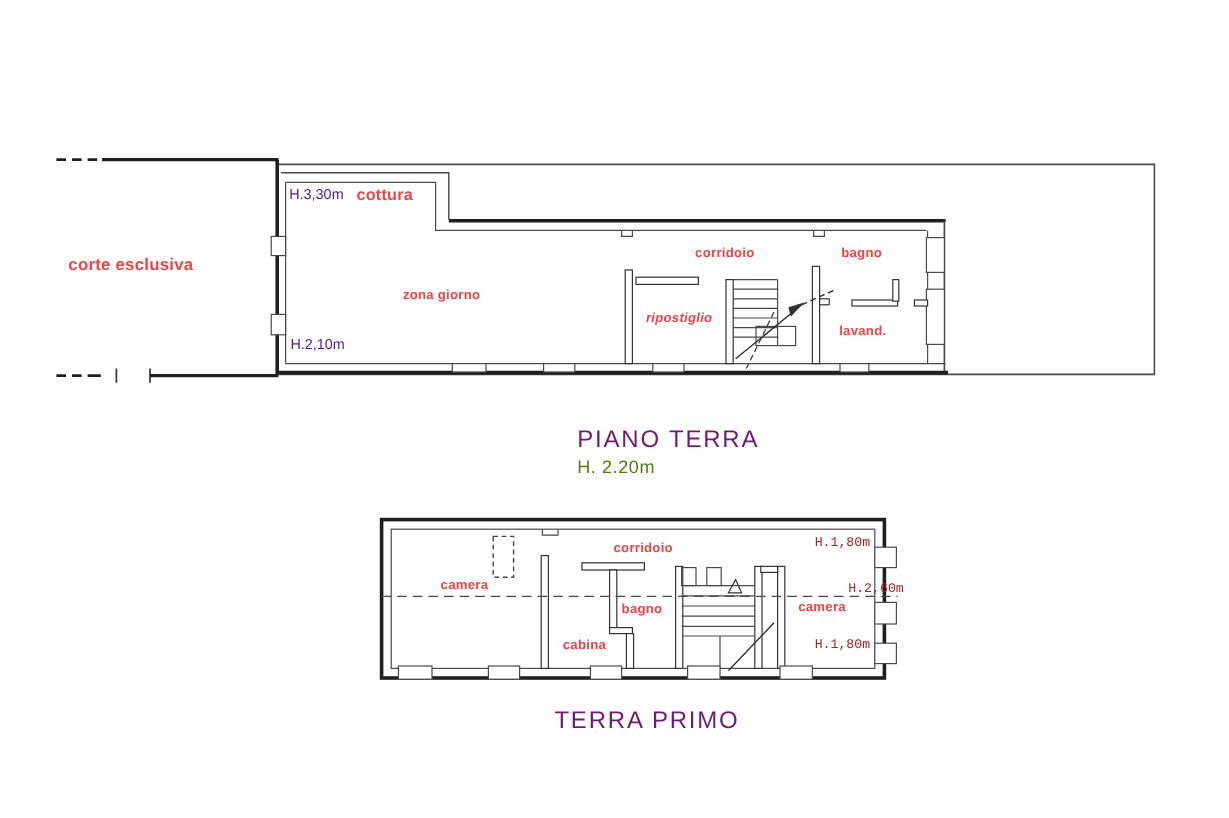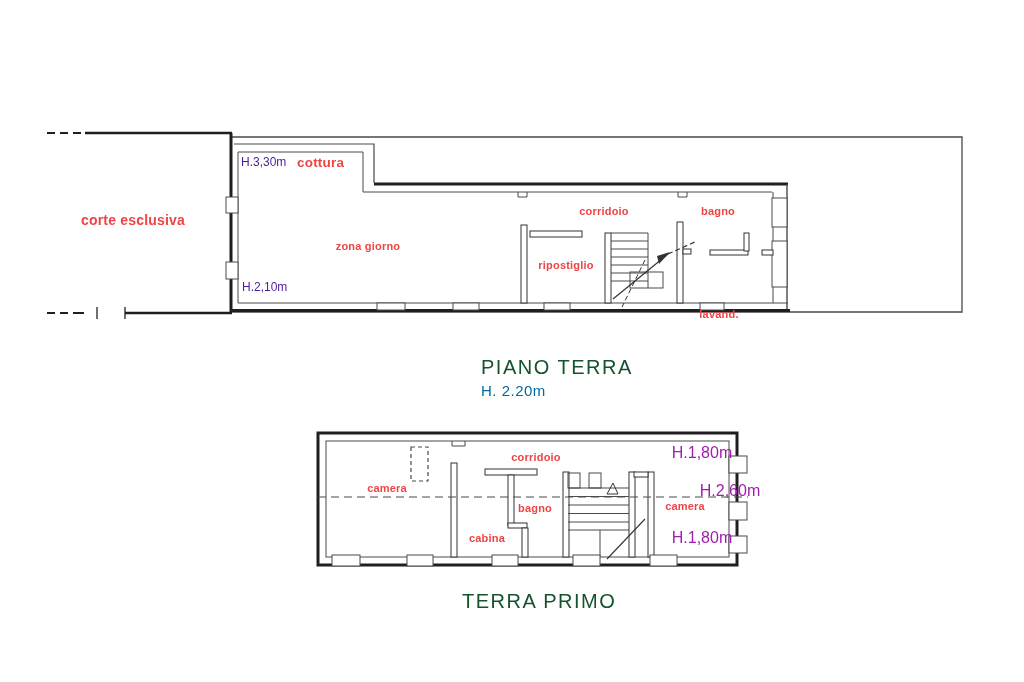--- a/index.html
+++ b/index.html
@@ -4,24 +4,24 @@
 <style>
   html,body{margin:0;padding:0;background:#fff;}
   .page{
     position:relative;width:1024px;height:682px;background:#ffffff;
     font-family:"Liberation Sans","DejaVu Sans",sans-serif;overflow:hidden;
   }
   .plan-svg{position:absolute;left:0;top:0;width:1024px;height:682px;}
   .lbl{position:absolute;white-space:nowrap;color:#ef4444;}
   .room{font-size:11px;font-weight:700;transform:translate(-50%,-50%);letter-spacing:.2px;}
   .roomL{font-size:13.5px;font-weight:700;transform:translate(0,-50%);letter-spacing:.2px;}
-  .hgt{font-size:16px;font-weight:400;color:#a21caf;transform:translate(-50%,-50%);}
+  .hgt{font-size:11px;font-weight:400;color:#b91c1c;transform:translate(-50%,-50%);font-family:Liberation Mono, monospace;}
   .hgtL{font-size:12px;font-weight:400;color:#4c1d95;transform:translate(0,-50%);}
-  .title{font-size:20px;font-weight:400;color:#14532d;transform:translate(0,-50%);letter-spacing:1.5px;}
-  .subtitle{font-size:15px;font-weight:400;color:#0369a1;transform:translate(0,-50%);letter-spacing:.5px;}
+  .title{font-size:20px;font-weight:400;color:#701a75;transform:translate(0,-50%);letter-spacing:1.5px;}
+  .subtitle{font-size:15px;font-weight:400;color:#4d7c0f;transform:translate(0,-50%);letter-spacing:.5px;}
 </style>
 </head>
 <body>
 
 <div class="page">
 
   <svg class="plan-svg" viewBox="0 0 1024 682">
 
     <g stroke="#1f1f1f" fill="none">
 
@@ -111,28 +111,28 @@
       <rect x="492" y="555" width="26" height="11" fill="#fff" stroke="#4a4a4a" stroke-width="1"></rect>
       <rect x="573" y="555" width="27" height="11" fill="#fff" stroke="#4a4a4a" stroke-width="1"></rect>
       <rect x="650" y="555" width="27" height="11" fill="#fff" stroke="#4a4a4a" stroke-width="1"></rect>
 
       <rect x="729" y="456" width="18" height="17" fill="#fff" stroke="#4a4a4a" stroke-width="1"></rect>
       <rect x="729" y="502" width="18" height="18" fill="#fff" stroke="#4a4a4a" stroke-width="1"></rect>
       <rect x="729" y="536" width="18" height="17" fill="#fff" stroke="#4a4a4a" stroke-width="1"></rect>
     </g>
   </svg>
 
-  <div class="lbl room" style="left:133px;top:220px;font-size:14px;">corte esclusiva</div>
+  <div class="lbl room" style="left:109px;top:220px;font-size:14px;">corte esclusiva</div>
   <div class="lbl hgtL" style="left:241px;top:162px;">H.3,30m</div>
   <div class="lbl roomL" style="left:297px;top:162px;">cottura</div>
   <div class="lbl room" style="left:368px;top:246px;">zona giorno</div>
   <div class="lbl room" style="left:604px;top:211px;">corridoio</div>
   <div class="lbl room" style="left:718px;top:211px;">bagno</div>
-  <div class="lbl room" style="left:566px;top:265px;">ripostiglio</div>
-  <div class="lbl room" style="left:719px;top:276px;margin-top:38px;">lavand.</div>
+  <div class="lbl room" style="left:566px;top:265px;font-style:italic;">ripostiglio</div>
+  <div class="lbl room" style="left:719px;top:276px;">lavand.</div>
   <div class="lbl hgtL" style="left:242px;top:287px;">H.2,10m</div>
 
   <div class="lbl title" style="left:481px;top:367px;">PIANO TERRA</div>
   <div class="lbl subtitle" style="left:481px;top:390px;">H. 2.20m</div>
 
   <div class="lbl room" style="left:387px;top:488px;">camera</div>
   <div class="lbl room" style="left:536px;top:457px;">corridoio</div>
   <div class="lbl room" style="left:535px;top:508px;">bagno</div>
   <div class="lbl room" style="left:487px;top:538px;text-align:center;">cabina</div>
   <div class="lbl room" style="left:685px;top:506px;">camera</div>

